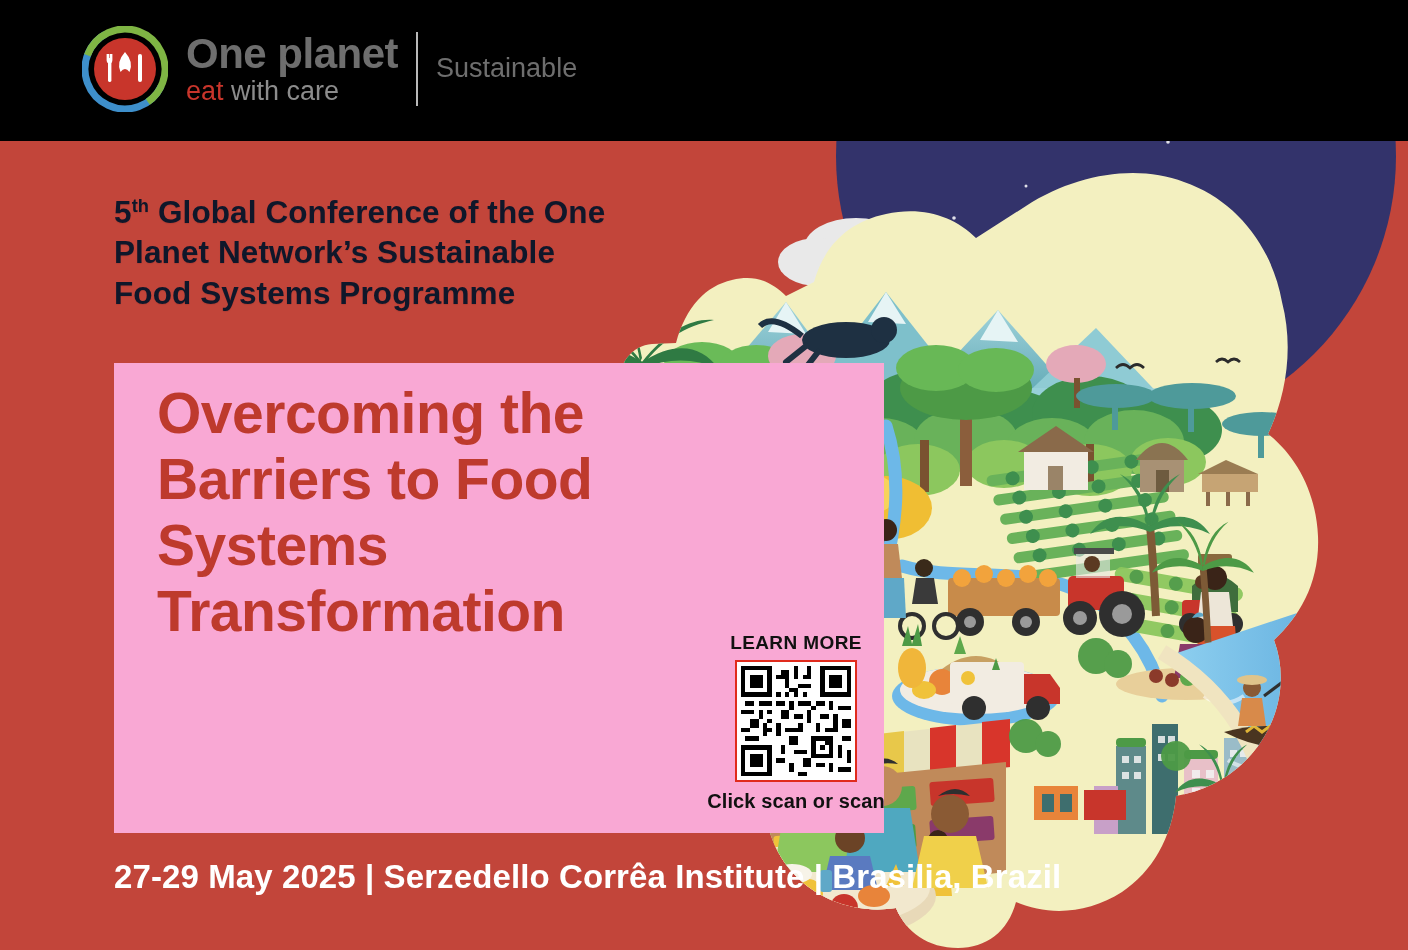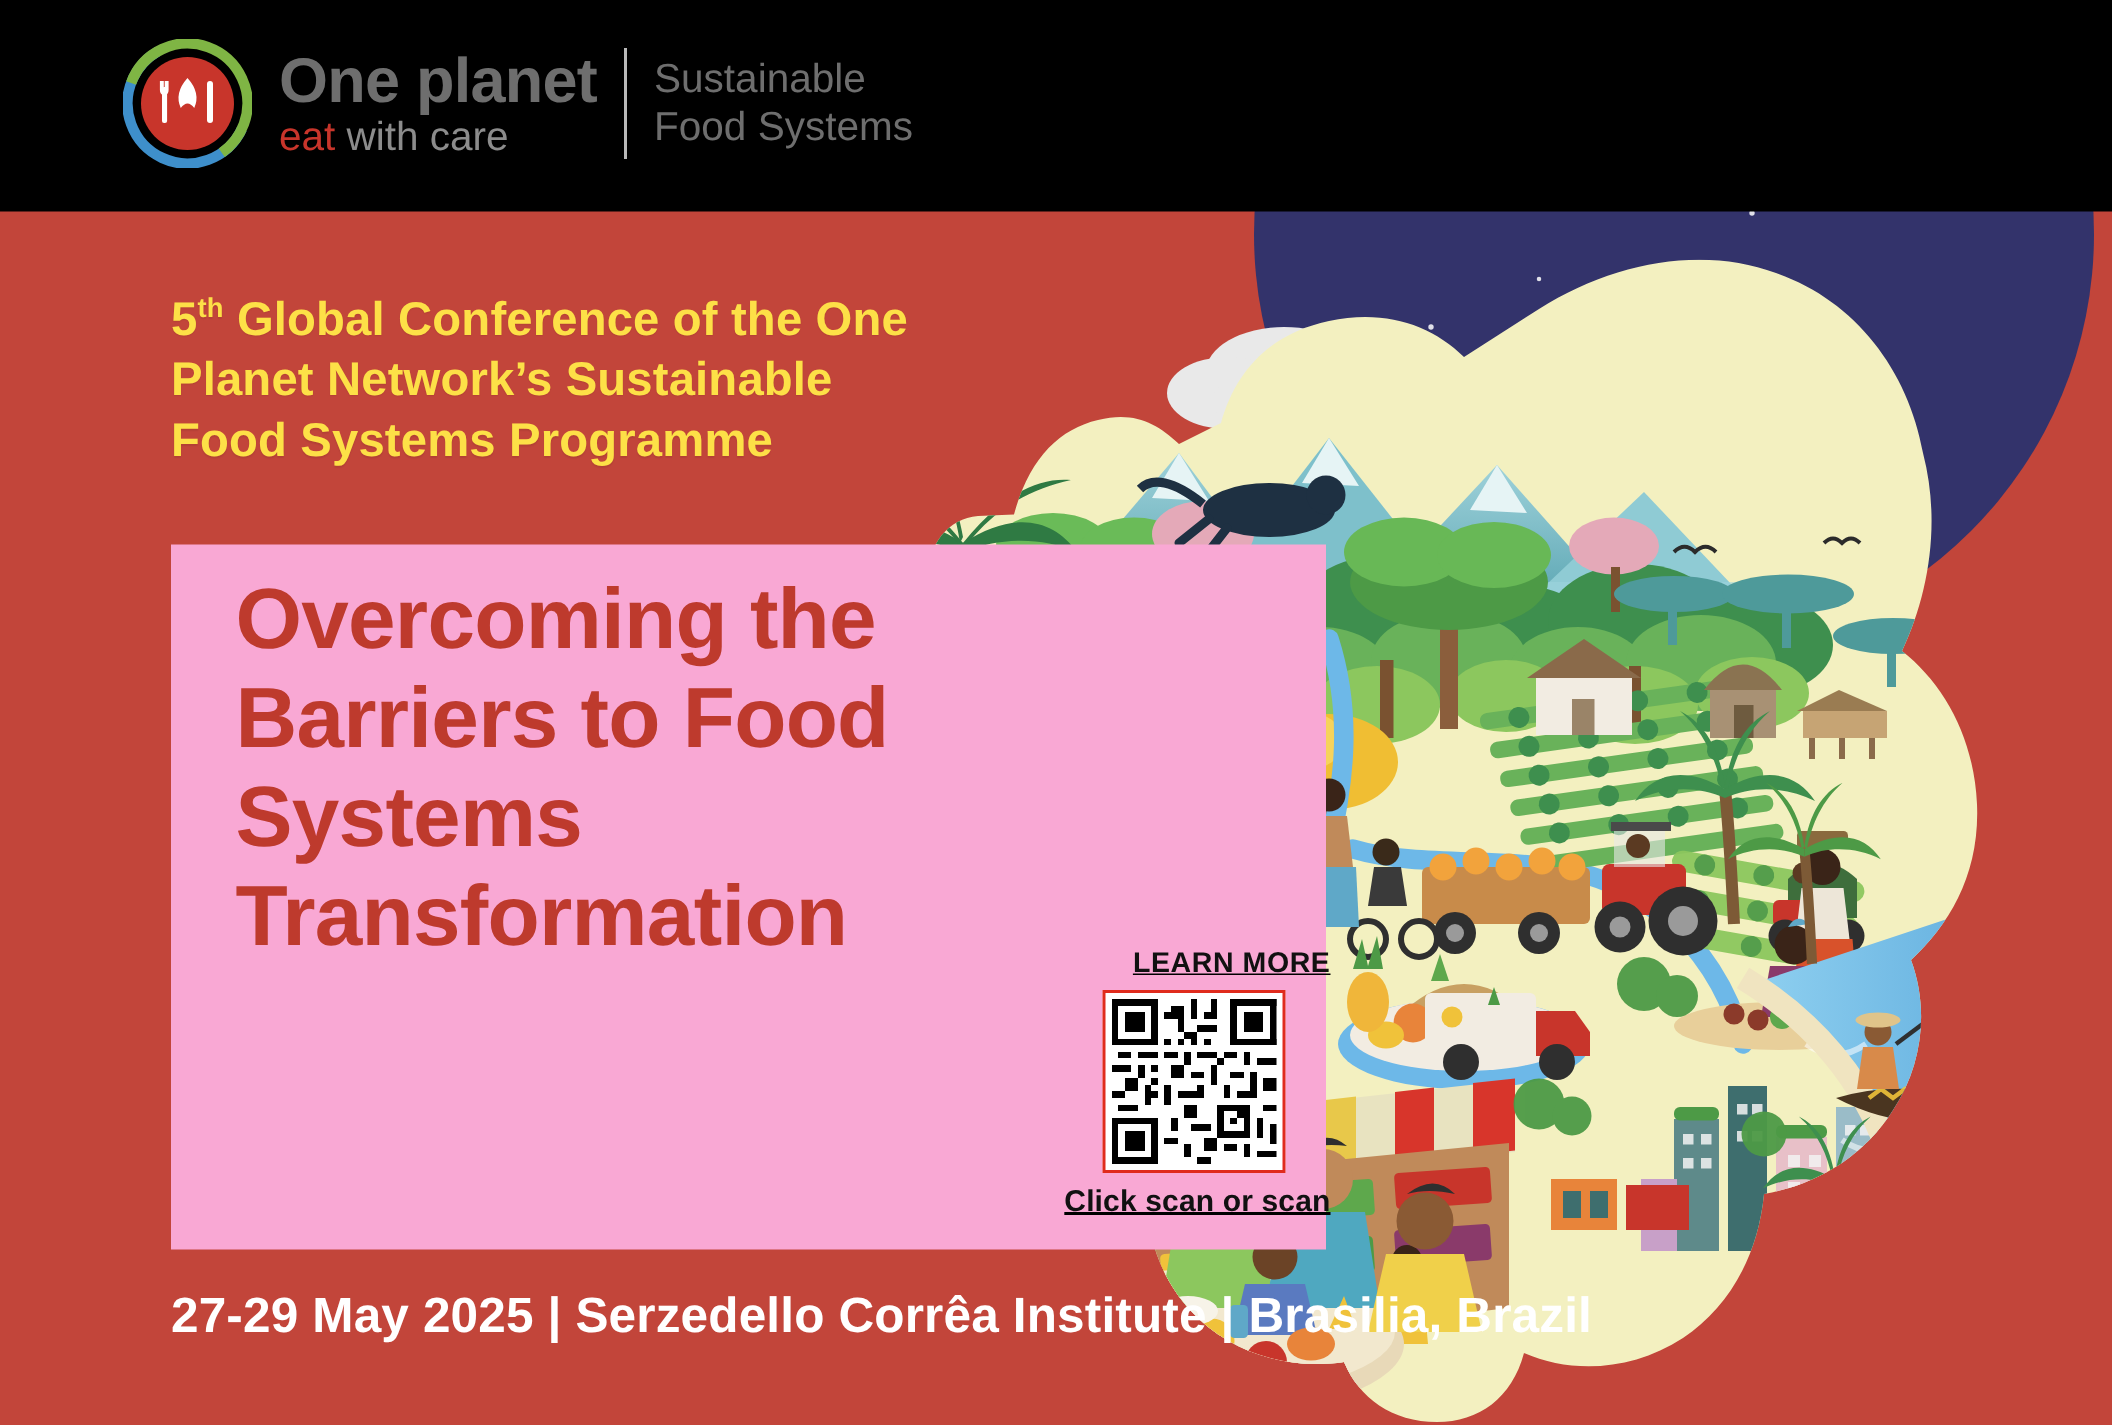--- a/index.html
+++ b/index.html
@@ -28,21 +28,21 @@
     white-space:nowrap;
   }
   .brand-tag{ font-size:27px; color:#8C8C8C; margin-top:3px; white-space:nowrap;}
   .brand-tag .eat{ color:#C8352B; }
   .divider-bar{ width:2px; height:74px; background:#B9B9B9; }
   .sfs-block{ line-height:1.18; color:#6E6E6E; font-size:27px; white-space:nowrap;}
 
   
   .headline{
     position:absolute; left:114px; top:192px; z-index:5;
-    color:#fde047; font-weight:bold; font-size:31.5px; line-height:1.28;
+    color:#0f172a; font-weight:bold; font-size:31.5px; line-height:1.28;
     letter-spacing:0.1px; text-shadow:0 1px 1px rgba(0,0,0,.08);
     width:520px;
   }
   .headline sup{ font-size:0.58em; vertical-align:super; }
 
   
   .card{
     position:absolute; left:114px; top:363px; width:770px; height:470px;
     background:#f9a8d4; z-index:5;
   }
@@ -52,22 +52,21 @@
     letter-spacing:-0.5px;
   }
   .card-sub{
     position:absolute; left:43px; top:301px; width:540px;
     color:#1B1B1B; font-size:25.5px; line-height:1.33; font-weight:normal;
   }
 
   
   .qr-block{
     position:absolute; left:705px; top:632px; width:182px; z-index:7;
-    text-align:right;
-    text-decoration:underline;
+    text-align:center;
   }
   .qr-label{
     font-size:19px; font-weight:bold; color:#111; letter-spacing:.4px;
     margin-bottom:6px;
   }
   .qr-frame{
     width:122px; height:122px; margin:0 auto; background:#fff;
     border:2.5px solid #E02B1D; padding:4px;
   }
   .qr-frame svg{ display:block; width:100%; height:100%; }
@@ -819,21 +818,20 @@
       </svg>
     </div>
     <div class="logo-words">
       <div class="brand-block">
         <div class="brand-one">One planet</div>
         <div class="brand-tag"><span class="eat">eat</span><span> with care</span></div>
       </div>
       <div class="divider-bar"></div>
       <div class="sfs-block">
         <div>Sustainable</div>
-        <div>Food Systems</div>
       </div>
     </div>
   </div>
 </div>
 
 <div class="headline"><span>5</span><sup>th</sup><span> Global Conference of the One Planet Network’s Sustainable Food Systems Programme</span></div>
 
 <div class="card">
   <div class="card-title">Overcoming the Barriers to Food Systems Transformation</div>
 </div>

